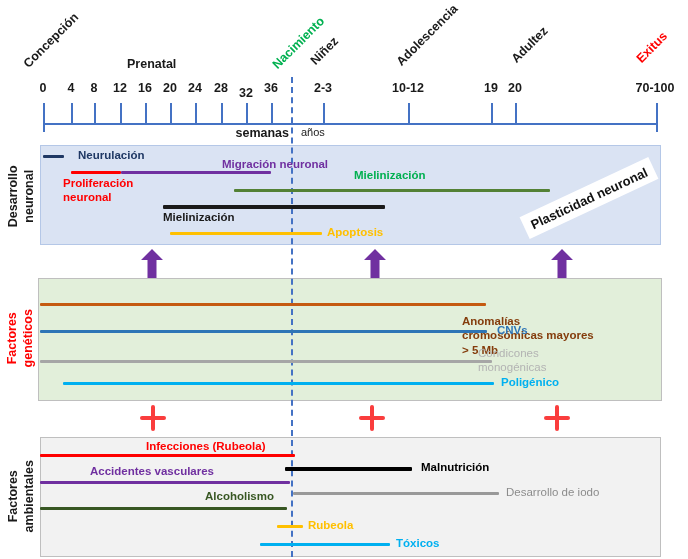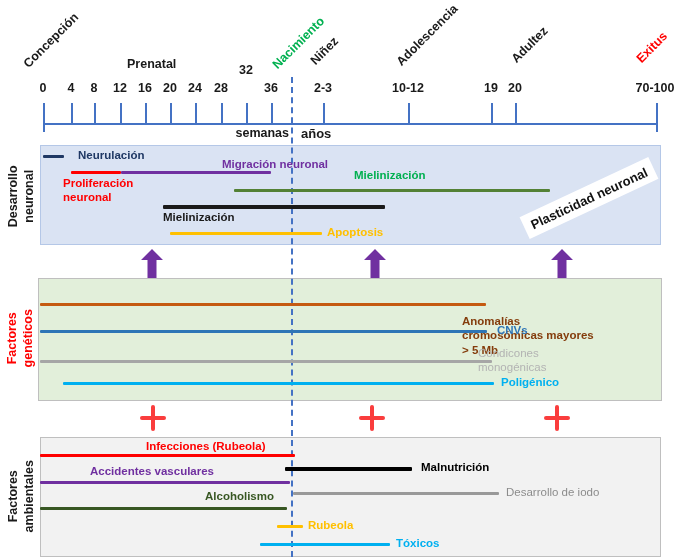--- a/index.html
+++ b/index.html
@@ -42,21 +42,21 @@
   <div class="rot45" style="left:645px;top:51px;color:#ff0000;">Exitus</div>
 
   <div class="num" style="left:30px;top:81px;width:26px;">0</div>
   <div class="num" style="left:58px;top:81px;width:26px;">4</div>
   <div class="num" style="left:81px;top:81px;width:26px;">8</div>
   <div class="num" style="left:107px;top:81px;width:26px;">12</div>
   <div class="num" style="left:132px;top:81px;width:26px;">16</div>
   <div class="num" style="left:157px;top:81px;width:26px;">20</div>
   <div class="num" style="left:182px;top:81px;width:26px;">24</div>
   <div class="num" style="left:208px;top:81px;width:26px;">28</div>
-  <div class="num" style="left:233px;top:63px;width:26px;">32</div>
+  <div class="num" style="left:233px;top:86px;width:26px;">32</div>
   <div class="num" style="left:258px;top:81px;width:26px;">36</div>
 
   <div class="num" style="left:303px;top:81px;width:40px;">2-3</div>
   <div class="num" style="left:383px;top:81px;width:50px;">10-12</div>
   <div class="num" style="left:478px;top:81px;width:26px;">19</div>
   <div class="num" style="left:502px;top:81px;width:26px;">20</div>
   <div class="num" style="left:627px;top:81px;width:56px;">70-100</div>
 
   <div id="axis"></div>
   <div class="tick" style="left:43px;top:103px;height:29px;"></div>
@@ -69,21 +69,21 @@
   <div class="tick" style="left:221px;top:103px;height:21px;"></div>
   <div class="tick" style="left:246px;top:103px;height:21px;"></div>
   <div class="tick" style="left:271px;top:103px;height:21px;"></div>
   <div class="tick" style="left:323px;top:103px;height:21px;"></div>
   <div class="tick" style="left:408px;top:103px;height:21px;"></div>
   <div class="tick" style="left:491px;top:103px;height:21px;"></div>
   <div class="tick" style="left:515px;top:103px;height:21px;"></div>
   <div class="tick" style="left:656px;top:103px;height:29px;"></div>
 
   <div class="abs" style="left:214px;top:126px;width:75px;text-align:right;font-size:12.5px;font-weight:700;z-index:3;">semanas</div>
-  <div class="abs" style="left:301px;top:126px;font-size:13px;font-weight:700;z-index:3;">años</div>
+  <div class="abs" style="left:301px;top:126px;font-size:11px;font-weight:400;z-index:3;">años</div>
 
   <div id="birth-line"></div>
 
   <div class="panel" style="left:40px;top:145px;width:621px;height:100px;background:#dae3f3;border-color:#b4c7e7;"></div>
   <div class="side" style="left:-34px;top:180px;width:110px;">Desarrollo neuronal</div>
 
   <div class="ln" style="left:43px;top:155px;width:21px;background:#1f3864;"></div>
   <div class="lb" style="left:78px;top:149px;color:#1f3864;">Neurulación</div>
 
   <div class="lb" style="left:174px;top:158px;color:#7030a0;margin-left:48px;">Migración neuronal</div>

